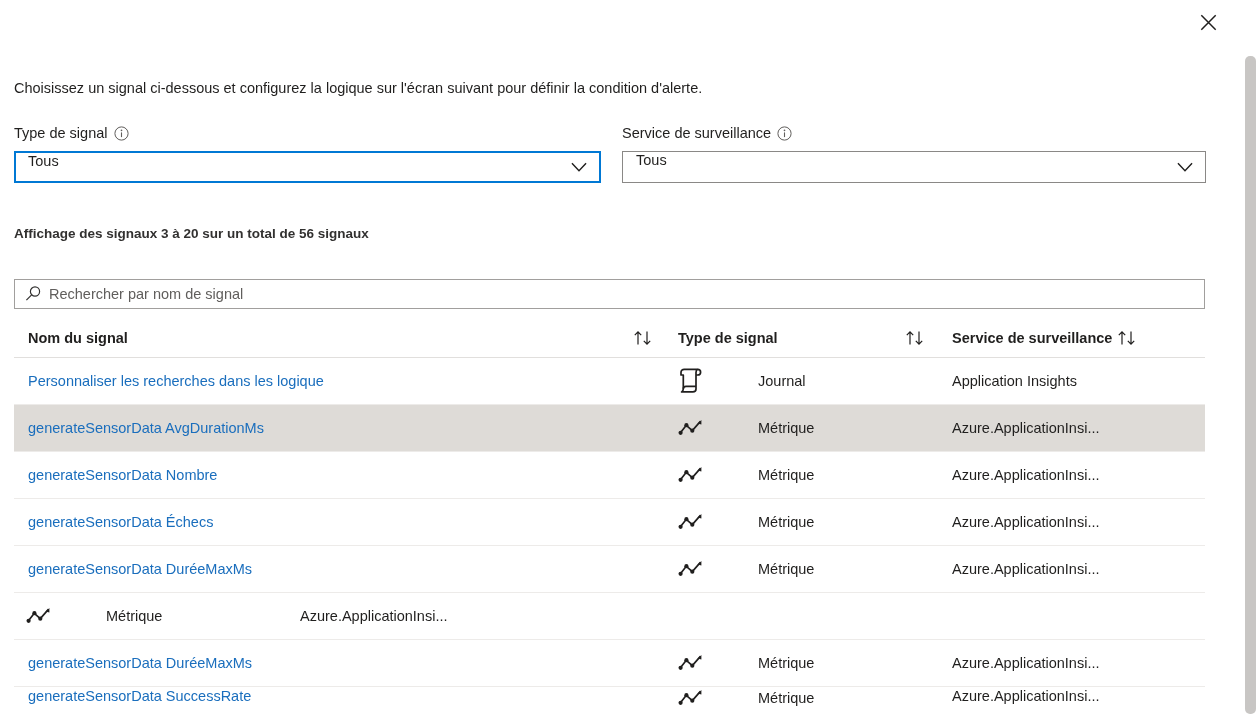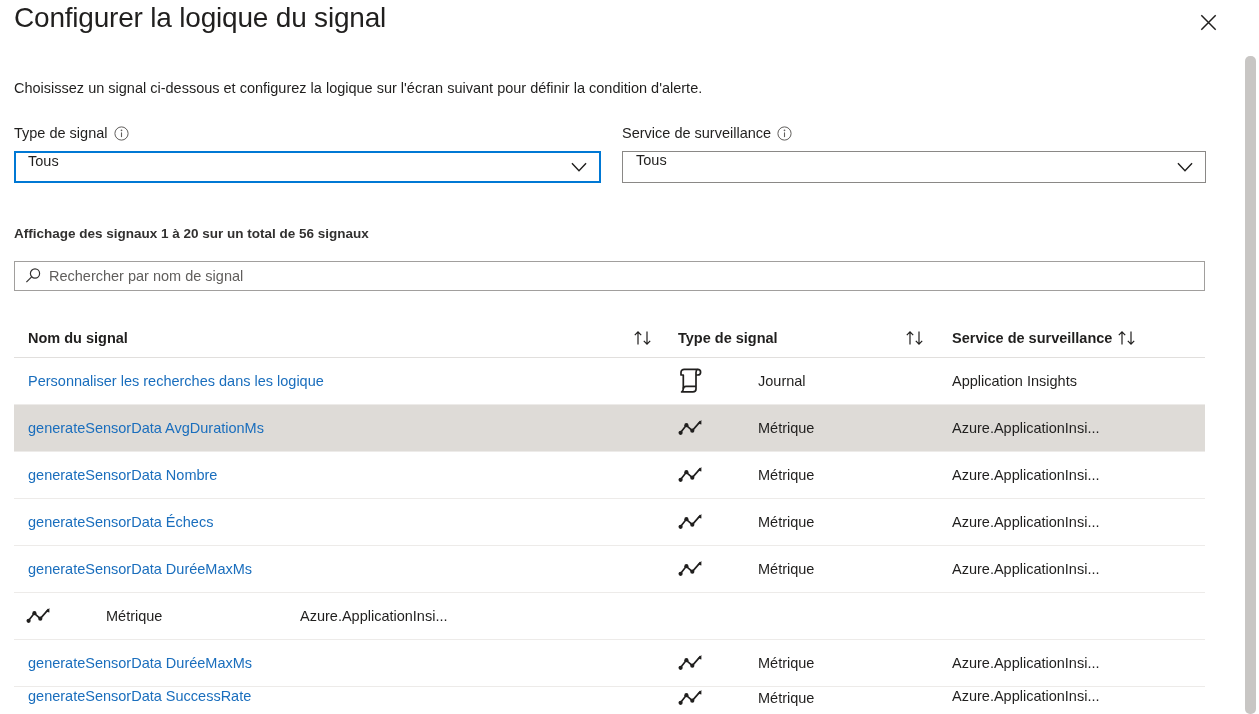--- a/index.html
+++ b/index.html
@@ -127,21 +127,21 @@
     font-size: 13.5px;
     font-weight: bold;
     color: #323130;
     white-space: nowrap;
   }
 
   
   .search-wrap {
     position: absolute;
     left: 14px;
-    top: 261px;
+    top: 279px;
     width: 1191px;
     height: 30px;
     border: 1px solid #a19f9d;
     background: #ffffff;
     display: flex;
     align-items: center;
     padding-left: 9px;
     cursor: text;
   }
   .search-icon {
@@ -265,21 +265,20 @@
     background: #c8c6c4;
     border-radius: 5px;
     cursor: grab;
   }
 </style>
 </head>
 <body>
 
 <div id="page">
 
-  <div class="page-title">Configurer la logique du signal</div>
 
   <button class="close-btn">
     <span>
       <svg width="17" height="17" viewBox="0 0 17 17">
         <path d="M1.3 1.3 L15.7 15.7 M15.7 1.3 L1.3 15.7" stroke="#201f1e" stroke-width="1.5" fill="none"></path>
       </svg>
     </span>
   </button>
 
   <div class="description">Choisissez un signal ci-dessous et configurez la logique sur l'écran suivant pour définir la condition d'alerte.</div>
@@ -323,21 +322,21 @@
         <span class="chev">
           <svg width="17" height="11" viewBox="0 0 17 11">
             <path d="M1 1 L8.5 9 L16 1" fill="none" stroke="#201f1e" stroke-width="1.5"></path>
           </svg>
         </span>
       </div>
     </div>
 
   </div>
 
-  <div class="count-text">Affichage des signaux 1 à 20 sur un total de 56 signaux</div>
+  <div class="count-text">Affichage des signaux 3 à 20 sur un total de 56 signaux</div>
 
   <div class="search-wrap">
     <span class="search-icon">
       <svg width="18" height="18" viewBox="0 0 18 18">
         <circle cx="11" cy="6.5" r="4.6" fill="none" stroke="#323130" stroke-width="1.2"></circle>
         <path d="M7.6 9.9 L2.4 15.2" stroke="#323130" stroke-width="1.2"></path>
       </svg>
     </span>
     <input class="search-input" type="text" placeholder="Rechercher par nom de signal" style="">
   </div>

